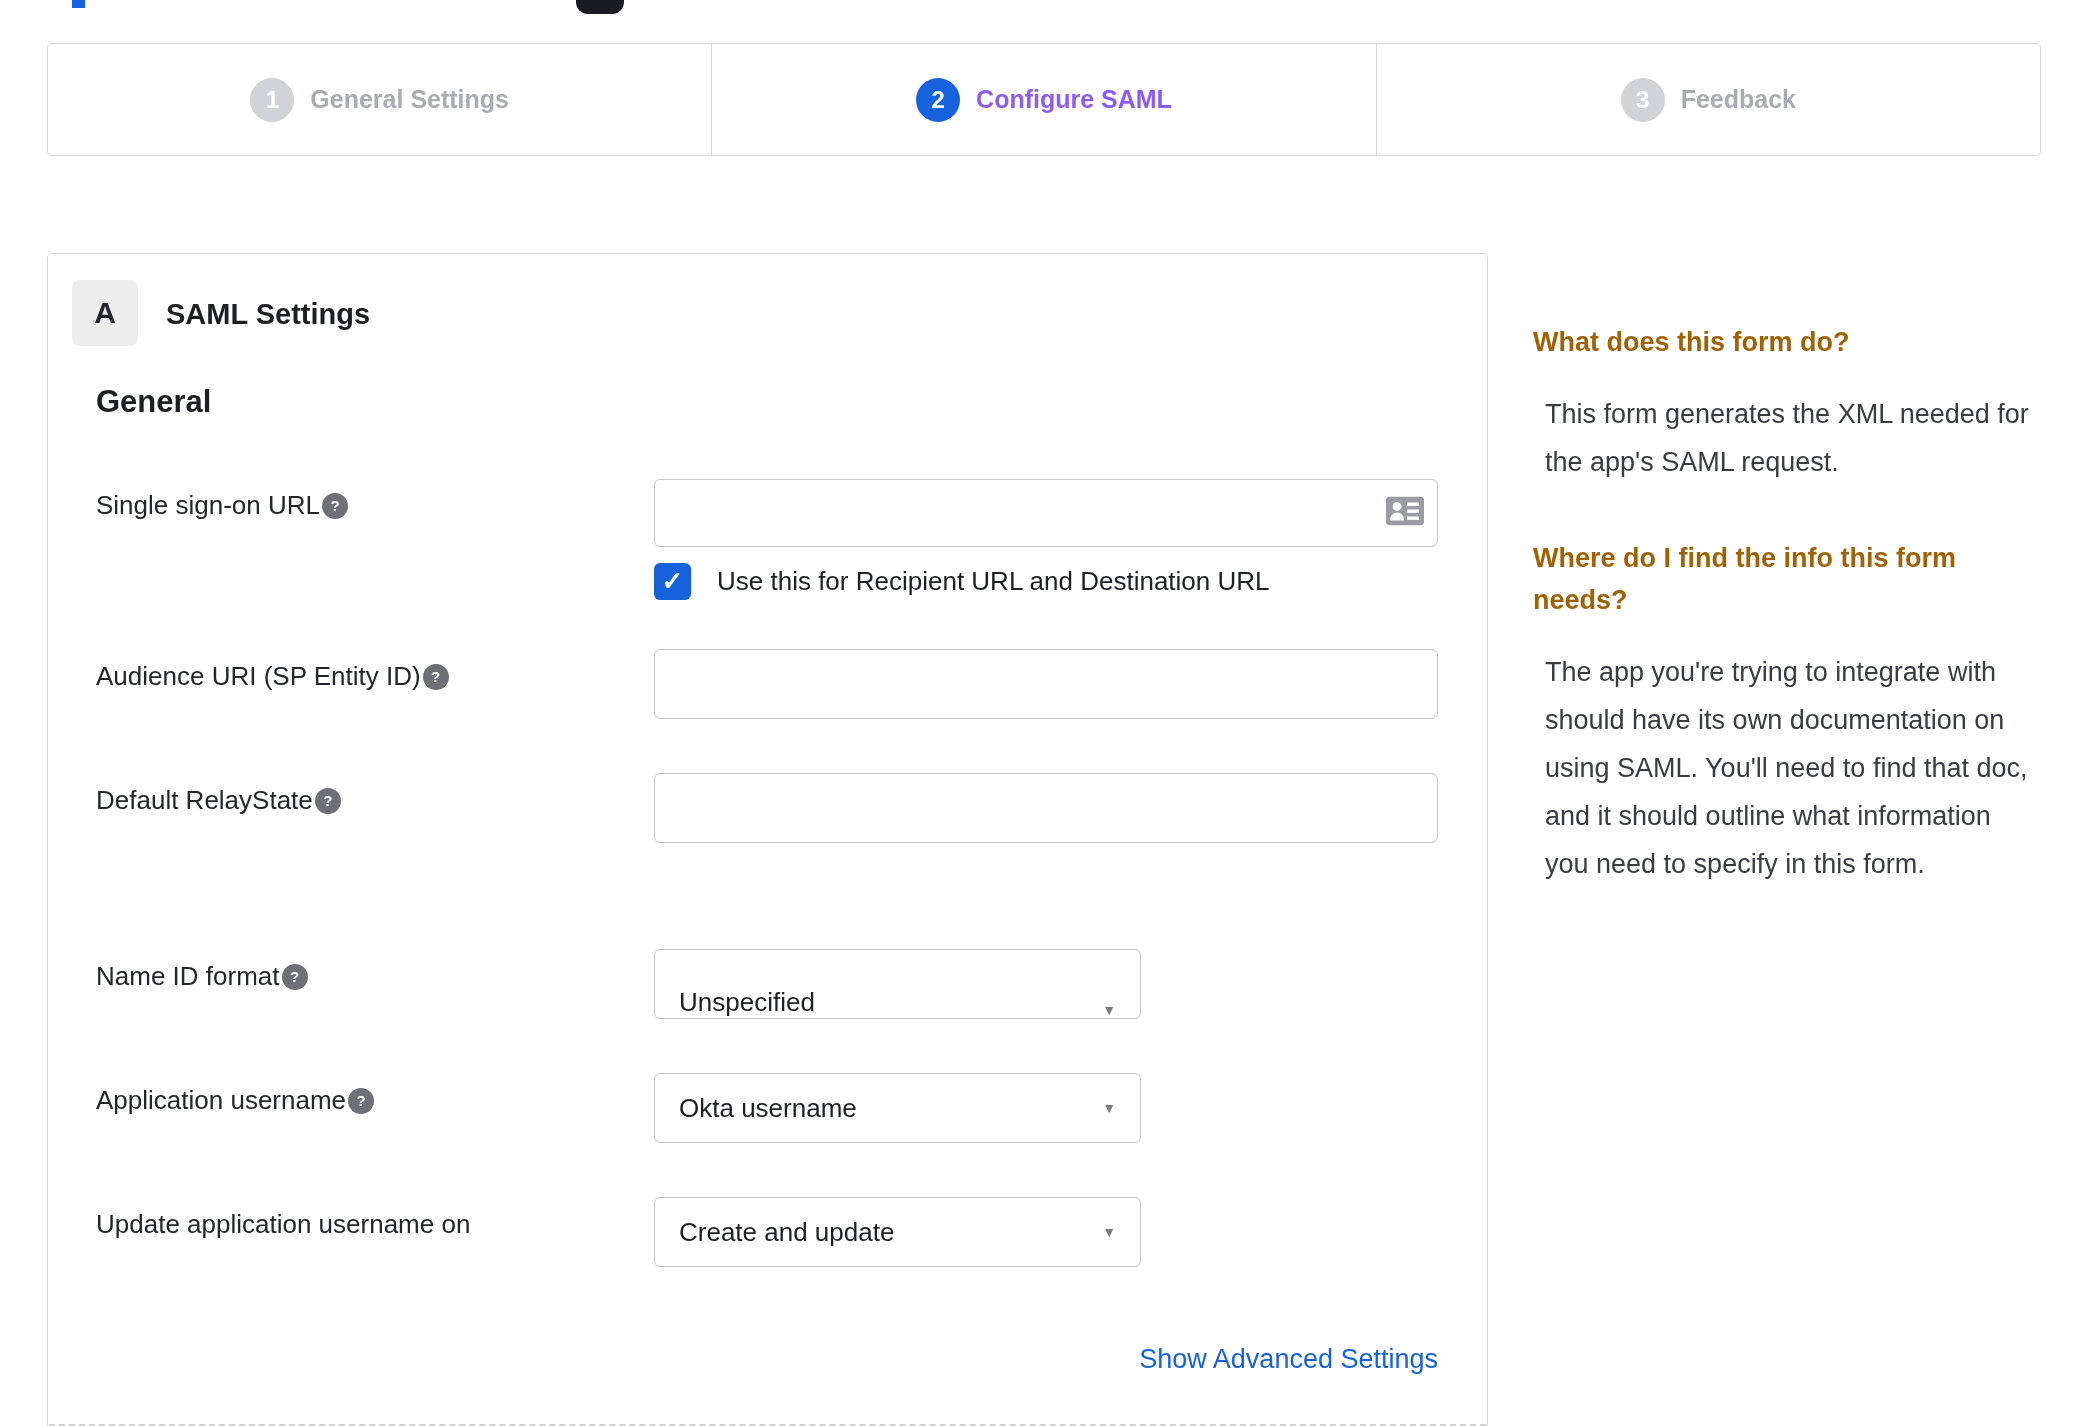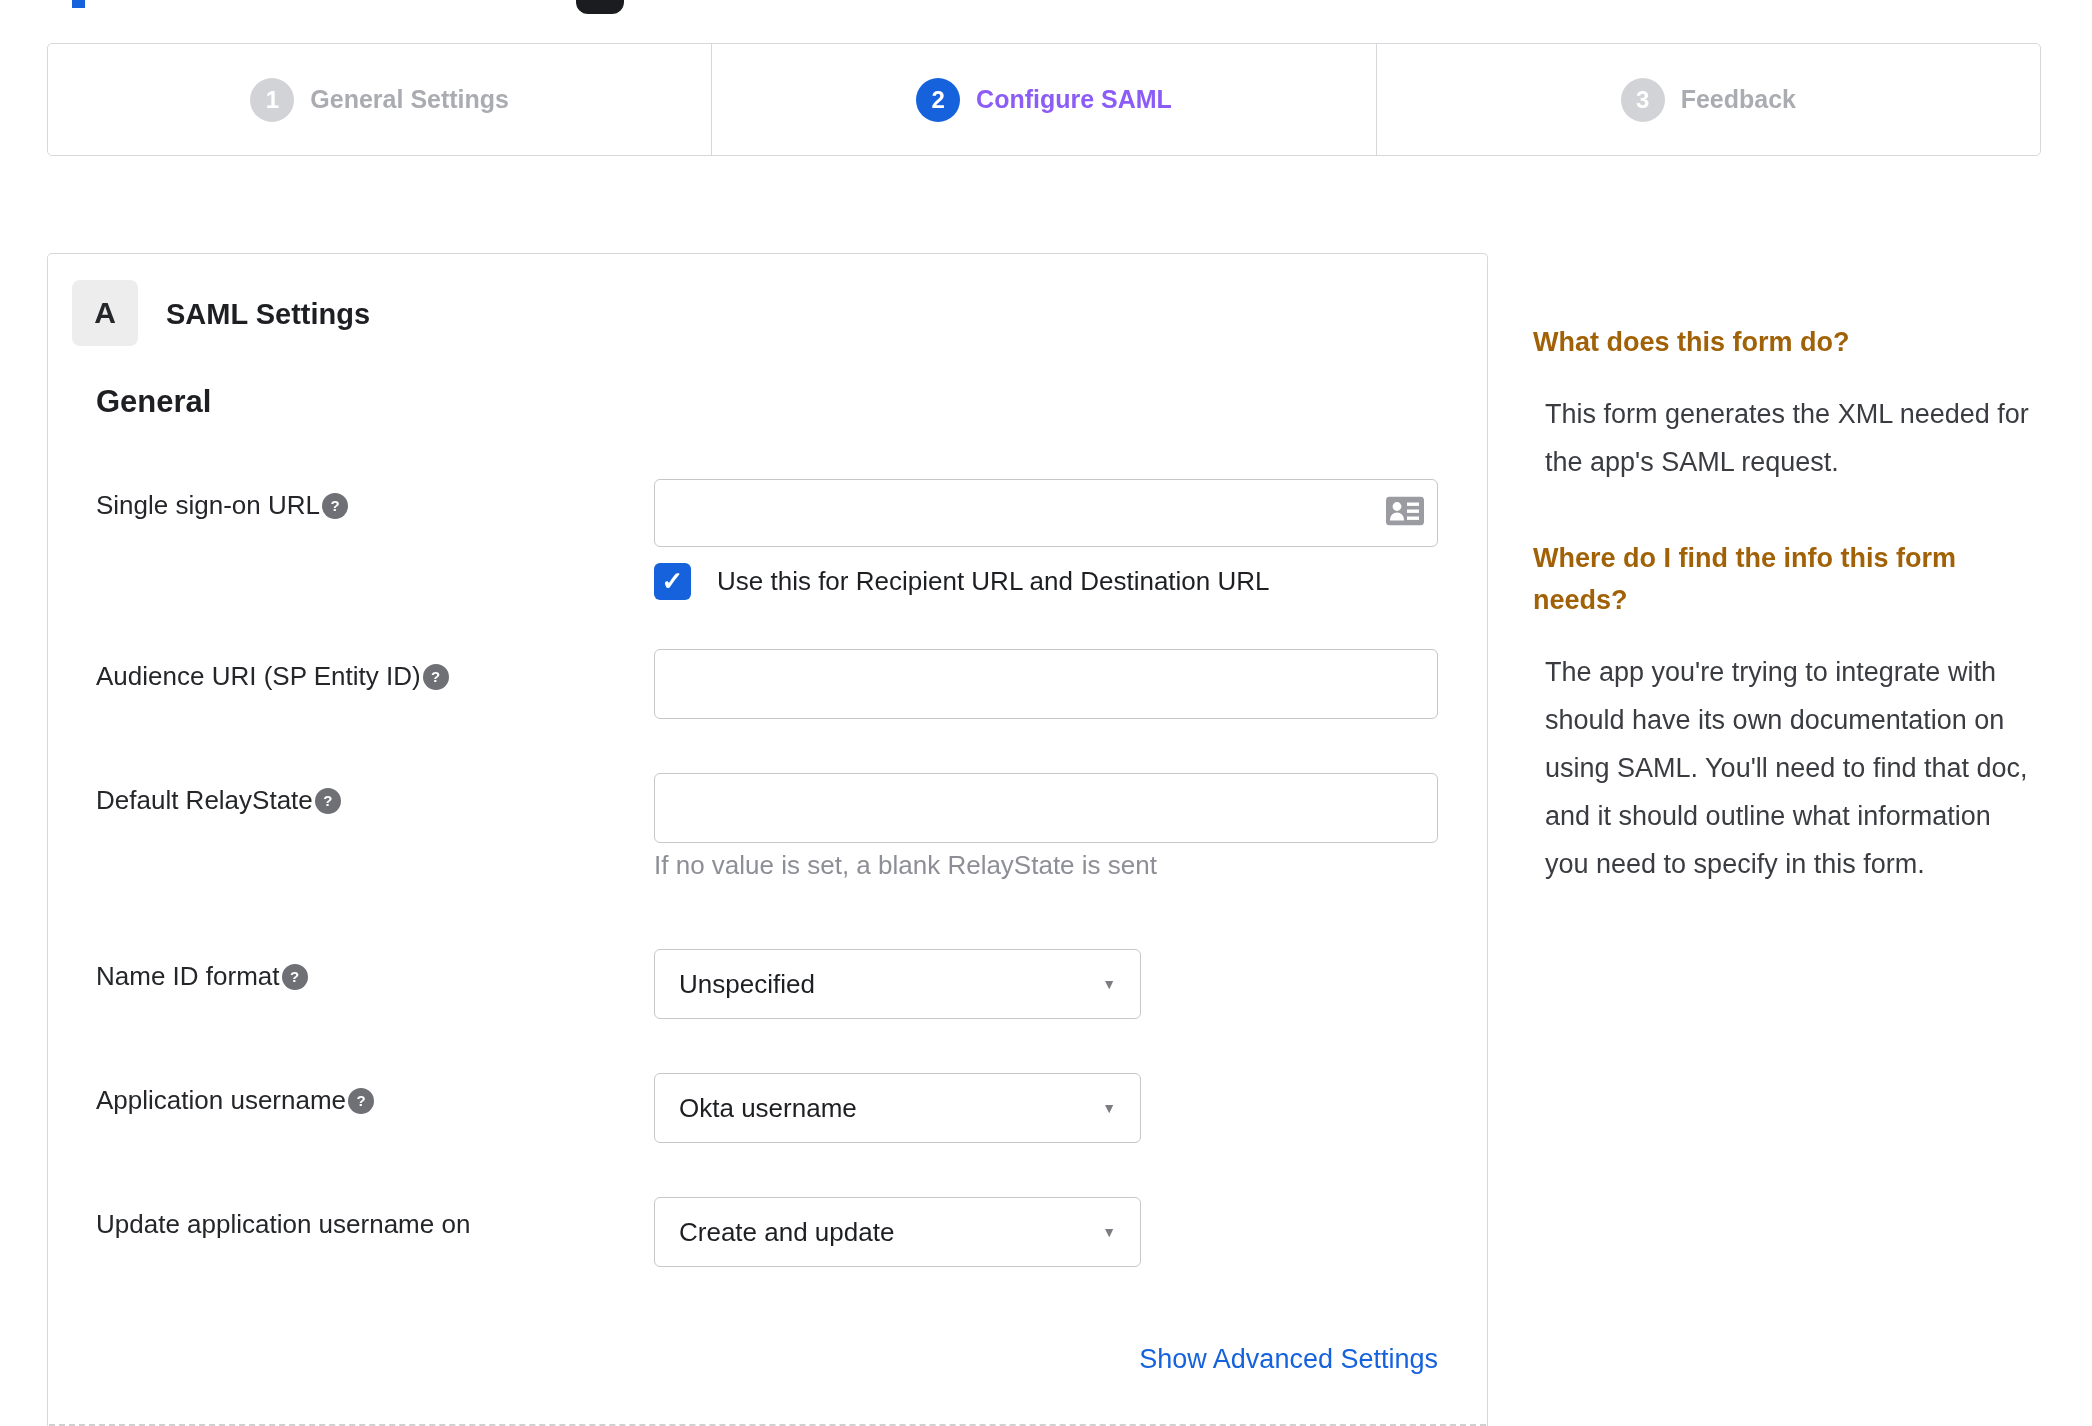--- a/index.html
+++ b/index.html
@@ -176,27 +176,26 @@
     <span>Audience URI (SP Entity ID)</span>
     <span class="help-icon">?</span>
   </div>
   <input type="text" class="abs text-input" style="top: 395px; height: 70px;" value="">
 
   <div class="abs field-label" style="top:531px;">
     <span>Default RelayState</span>
     <span class="help-icon">?</span>
   </div>
   <input type="text" class="abs text-input" style="top: 519px; height: 70px;" value="">
-  <div class="abs hint-text" style="top:596px;">If no value is set, a blank RelayState is sent</div>
 
   <div class="abs field-label" style="top:707px;">
     <span>Name ID format</span>
     <span class="help-icon">?</span>
   </div>
-  <div class="abs select-box" style="top:695px;">
+  <div class="abs select-box" style="top:695px;align-items:flex-end;">
     <span class="select-value">Unspecified</span>
     <span class="select-arrow">▼</span>
   </div>
 
   <div class="abs field-label" style="top:831px;">
     <span>Application username</span>
     <span class="help-icon">?</span>
   </div>
   <div class="abs select-box" style="top:819px;">
     <span class="select-value">Okta username</span>

